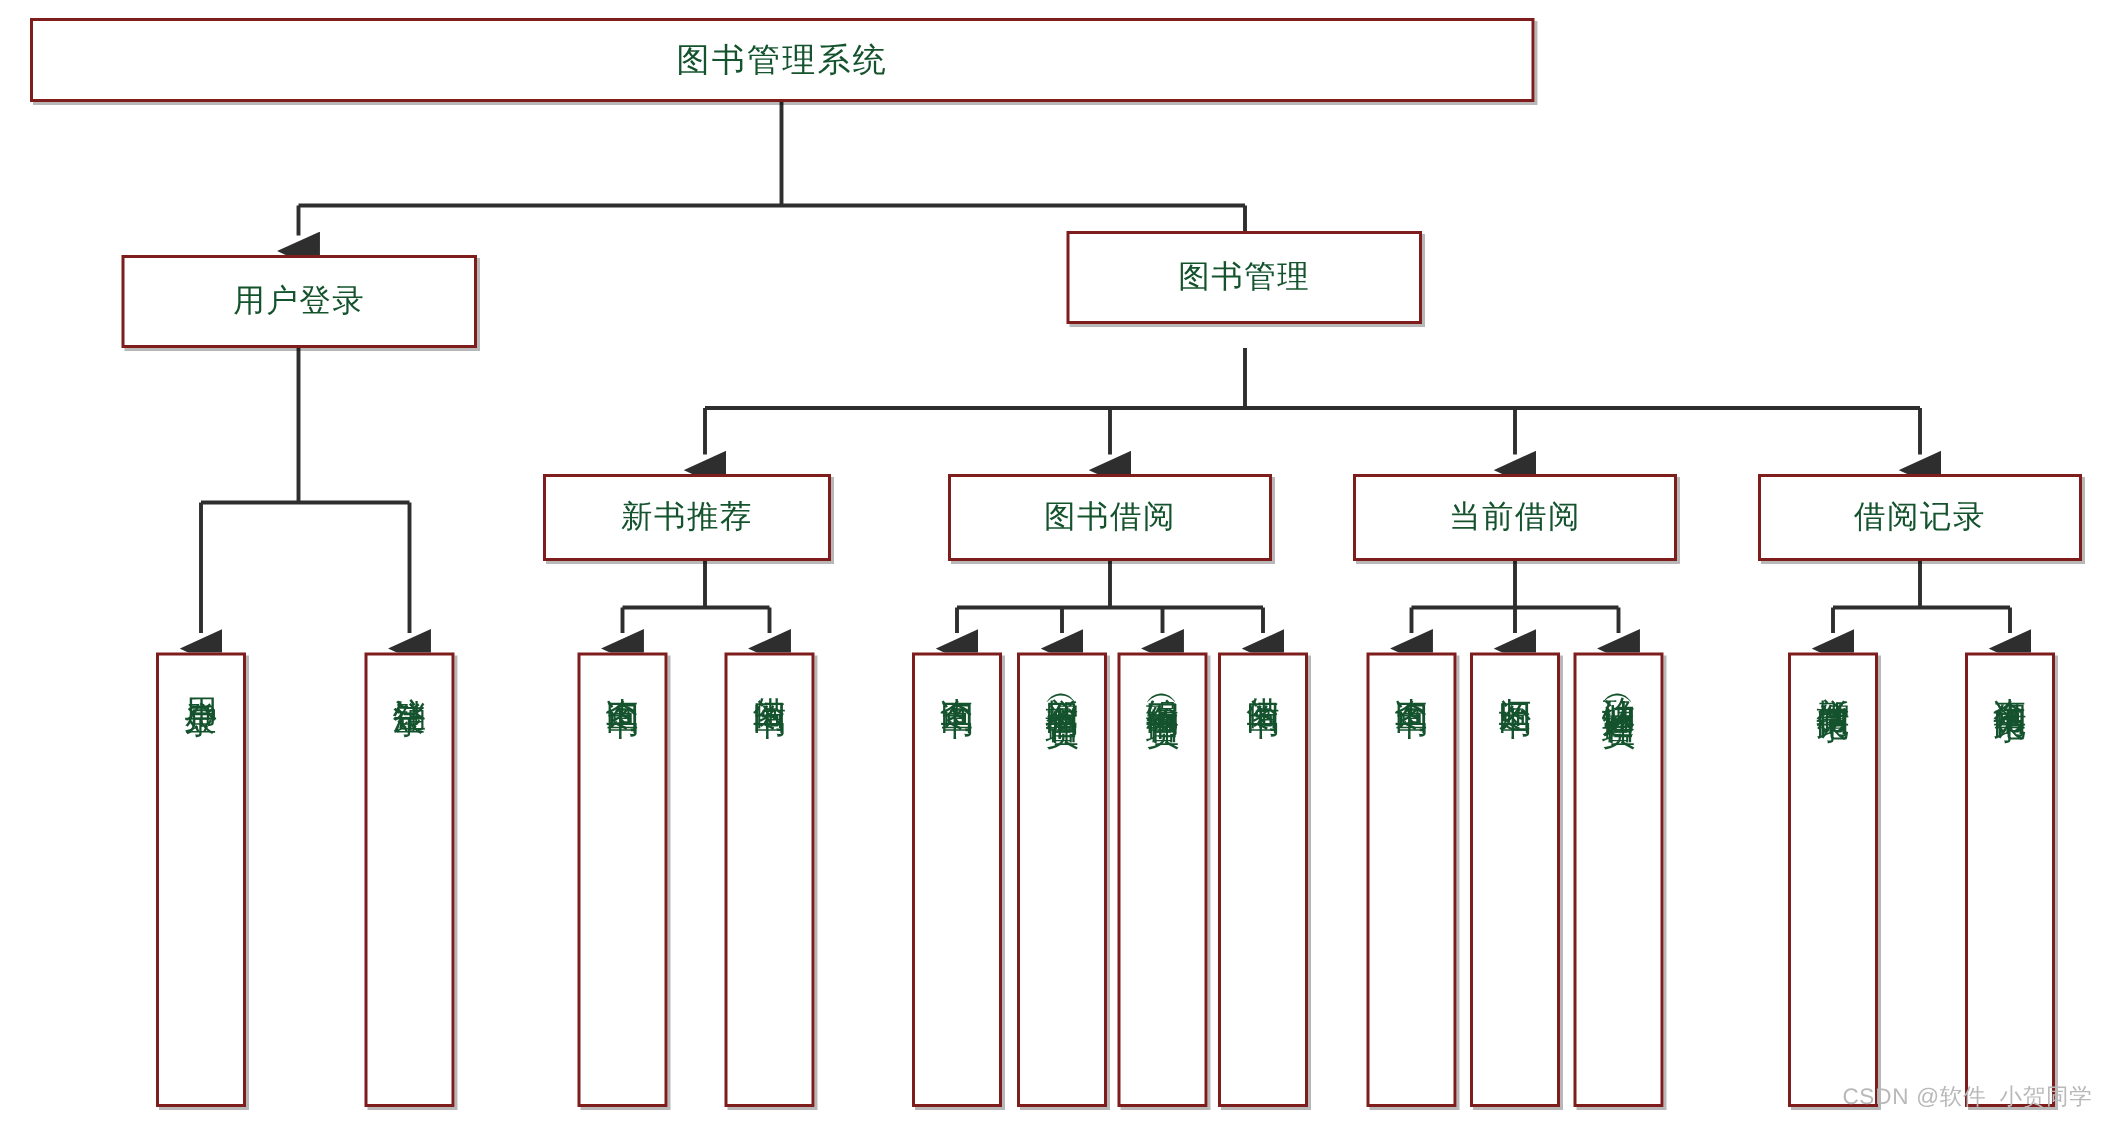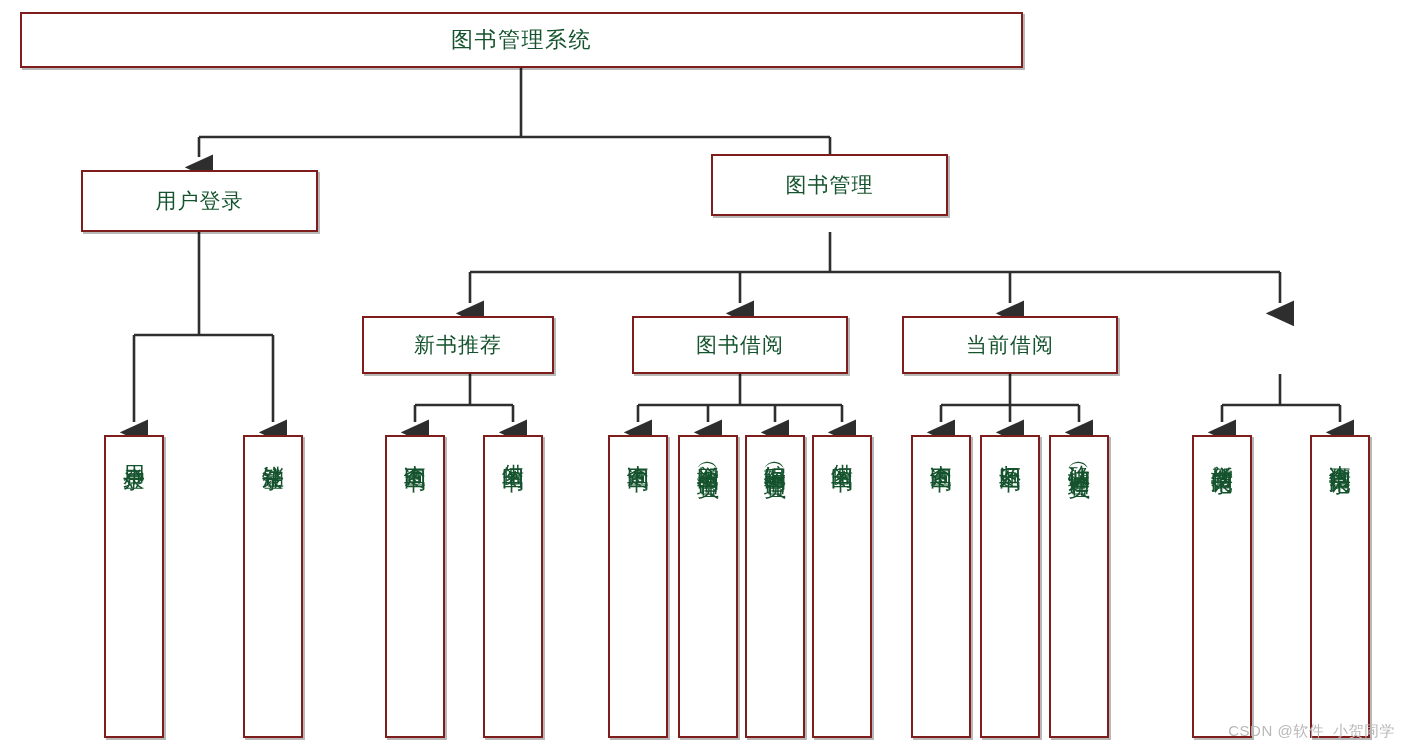--- a/index.html
+++ b/index.html
@@ -142,20 +142,23 @@
 
   <div class="node h" style="left:362px; top:316px; width:192px; height:58px;">
     <span class="lbl">新书推荐</span>
   </div>
   <div class="node h" style="left:632px; top:316px; width:216px; height:58px;">
     <span class="lbl">图书借阅</span>
   </div>
   <div class="node h" style="left:902px; top:316px; width:216px; height:58px;justify-content:center;">
     <span class="lbl">当前借阅</span>
   </div>
+  <div class="node h" style="left:1172px; top:316px; width:216px; height:58px;">
+    <span class="lbl">借阅记录</span>
+  </div>
 
   <div class="node v" style="left:104px; top:435px; width:60px; height:303px;">
     <span class="lbl">用户登录</span>
   </div>
   <div class="node v" style="left:243px; top:435px; width:60px; height:303px;">
     <span class="lbl">注销登录</span>
   </div>
 
   <div class="node v" style="left:385px; top:435px; width:60px; height:303px;">
     <span class="lbl">查询图书</span>

